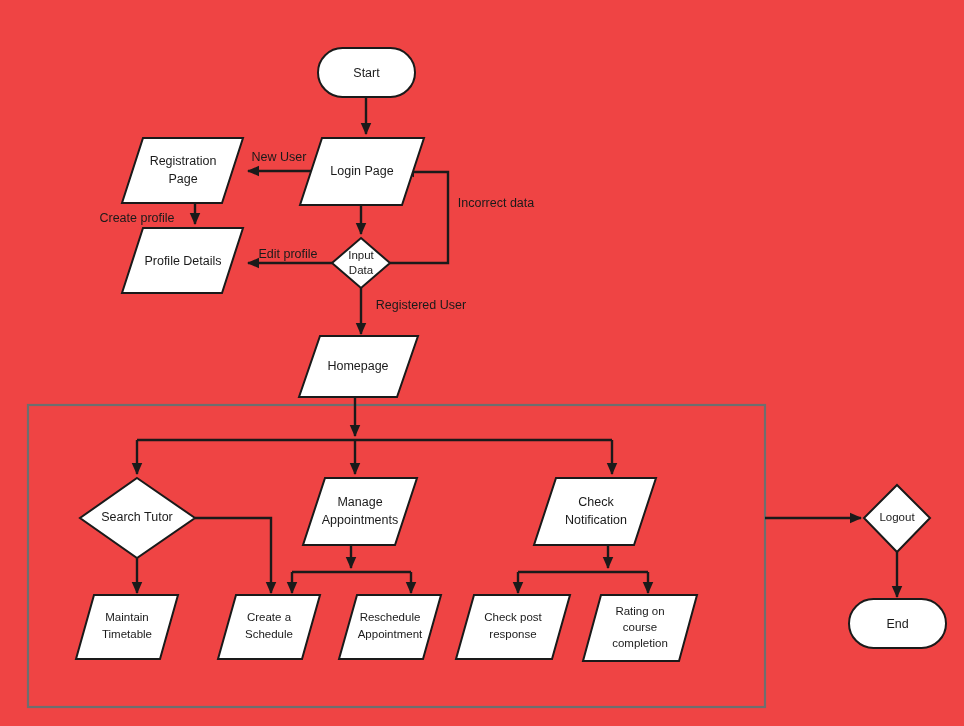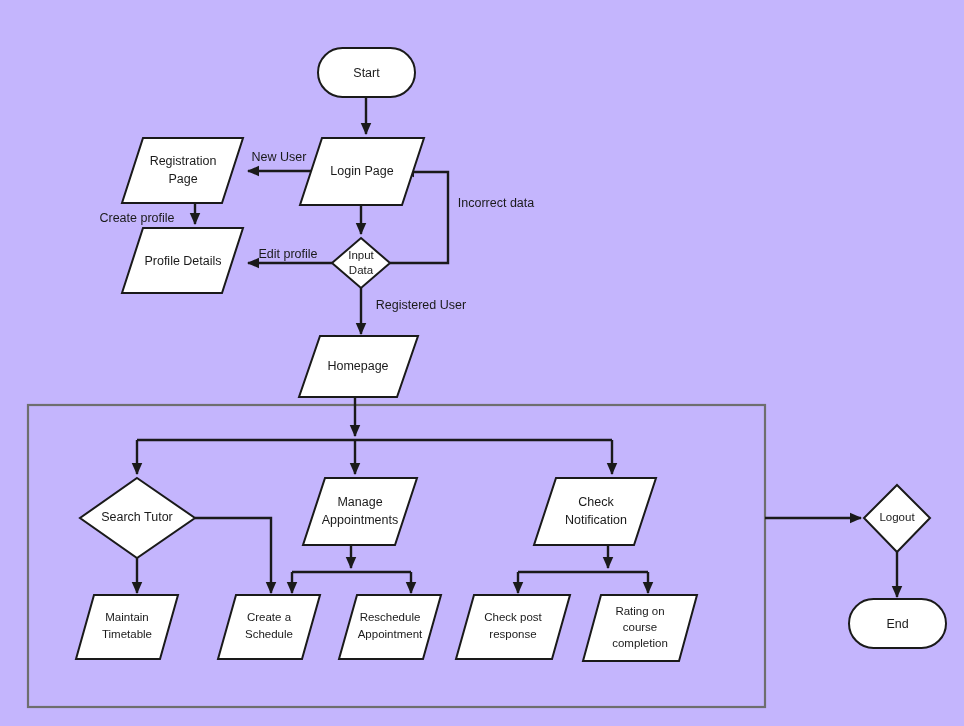--- a/index.html
+++ b/index.html
@@ -8,21 +8,21 @@
     padding: 0;
     background: #ffffff;
   }
   body {
     font-family: "Liberation Sans", sans-serif;
   }
   #canvas-wrap {
     position: relative;
     width: 964px;
     height: 726px;
-    background: #c4b5fd;
+    background: #ef4444;
     overflow: hidden;
   }
   svg#flowchart {
     display: block;
     width: 964px;
     height: 726px;
   }
   .shape-outline {
     fill: #ffffff;
     stroke: #1a1a1a;

